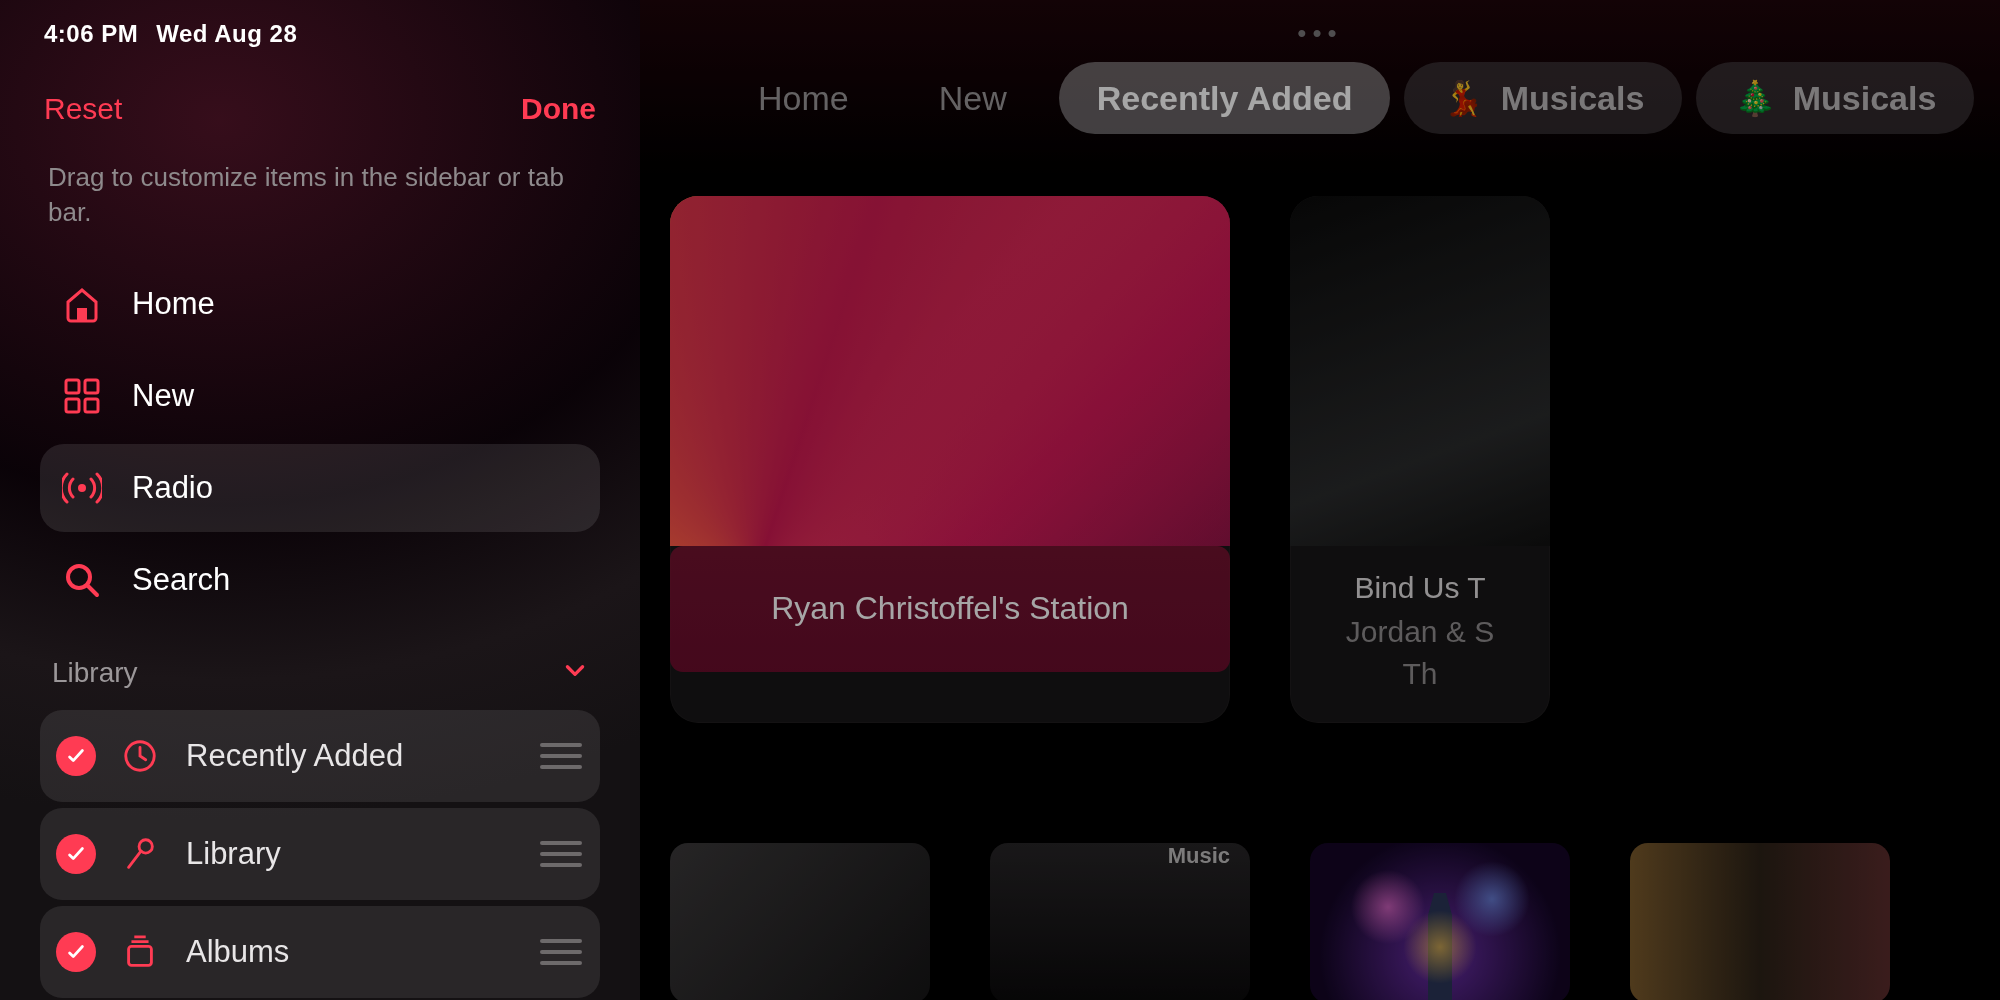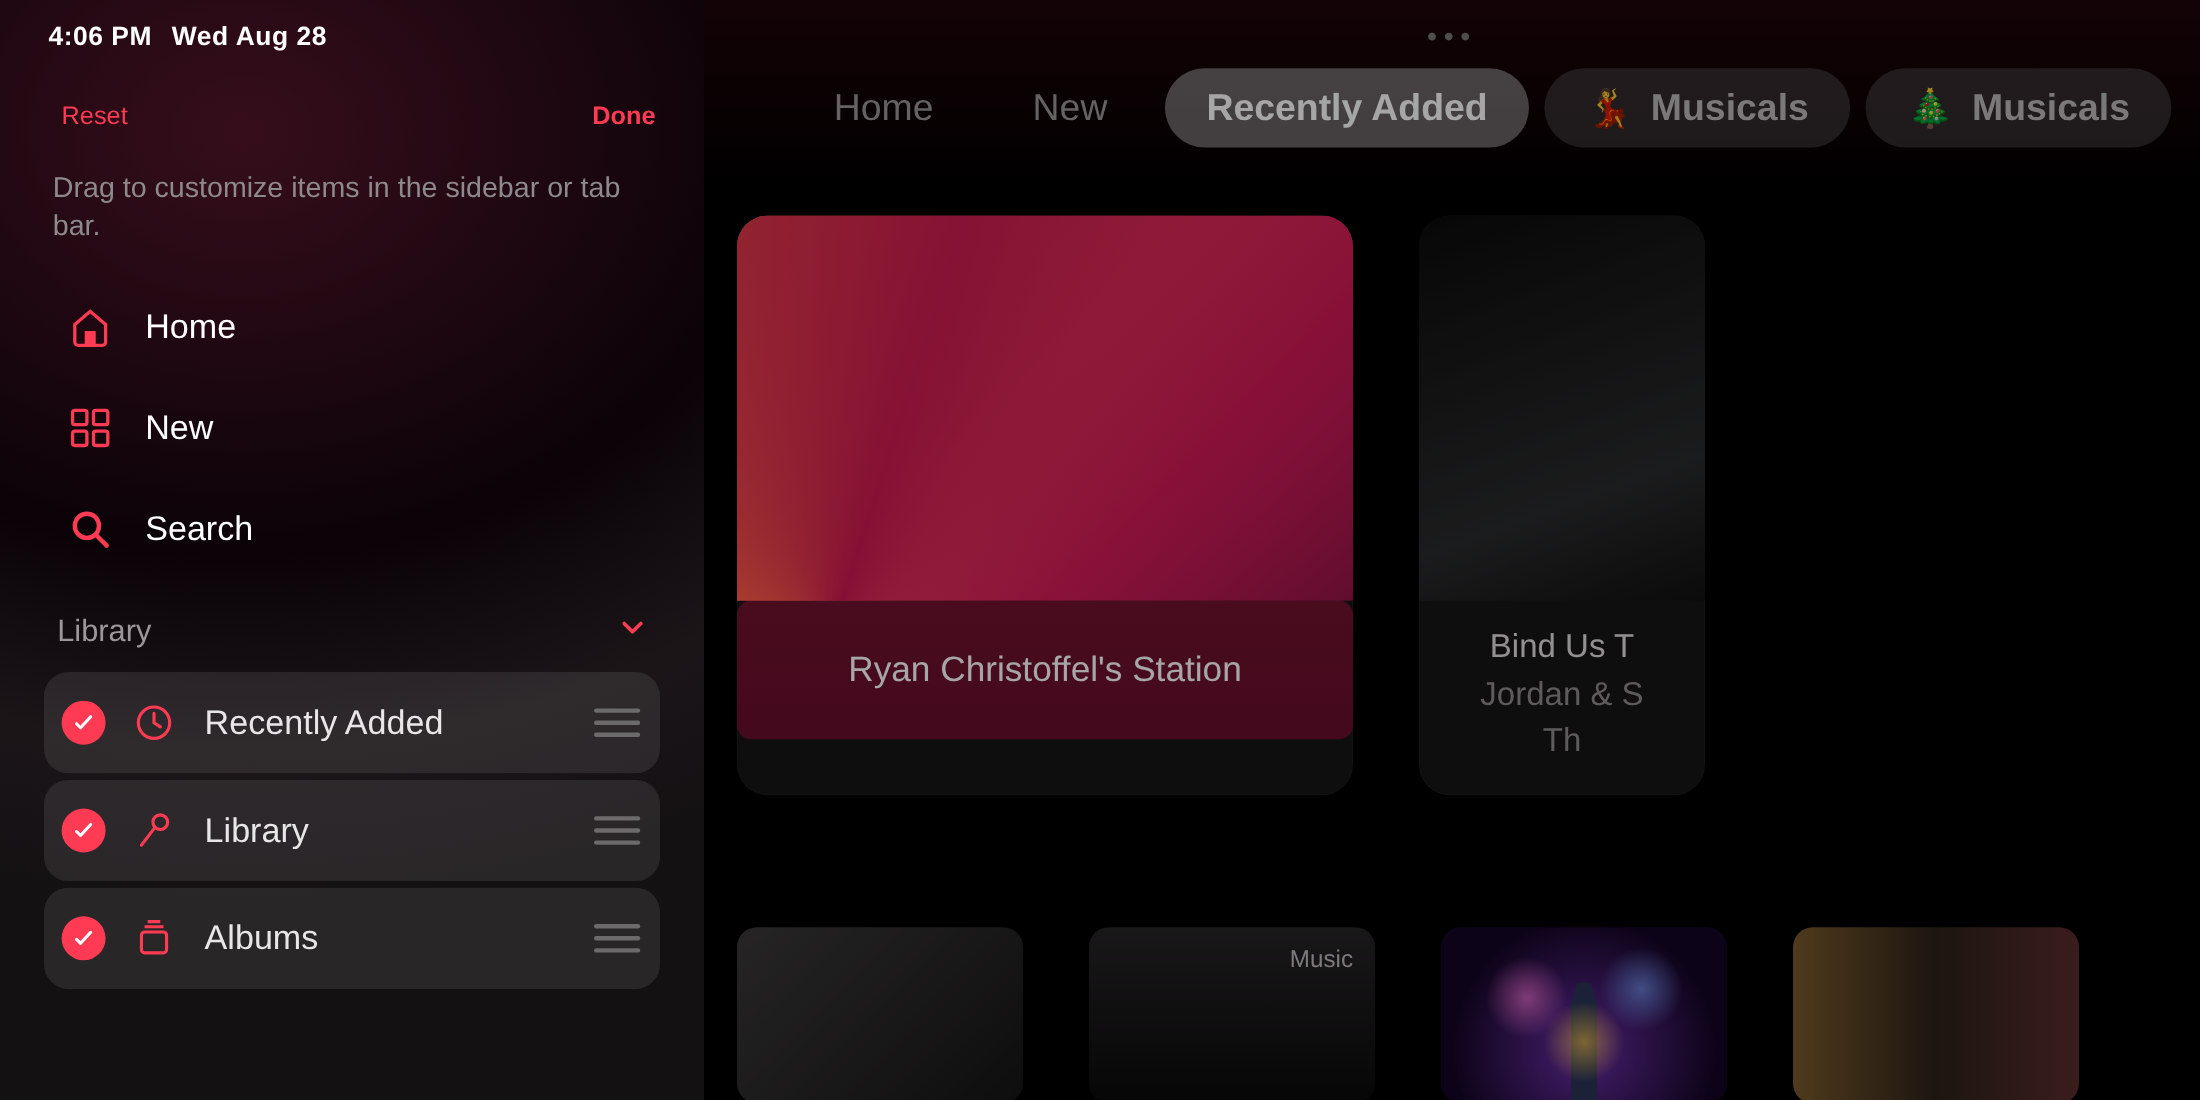--- a/index.html
+++ b/index.html
@@ -12,21 +12,21 @@
 }
 .sidebar {
   width: 640px;
   height: 100%;
   background: radial-gradient(ellipse 900px 700px at 220px 120px, rgba(120,30,60,0.45), rgba(40,10,30,0.25) 55%, #1b1518 80%, #141113 100%);
   padding: 18px 40px 0 40px;
   position: relative;
   flex-shrink: 0;
 }
 .status-bar { display:flex; align-items:center; gap:18px; font-size:24px; font-weight:600; letter-spacing:0.5px; padding:2px 0 28px 4px; }
-.sb-actions { display:flex; justify-content:space-between; align-items:flex-start; font-size:23px; font-weight:400; padding:16px 4px 32px 4px;margin-left:12px; }
+.sb-actions { display:flex; justify-content:space-between; align-items:flex-start; font-size:30px; font-weight:400; padding:16px 4px 32px 4px; }
 .sb-actions .reset { color:#ff3b53; }
 .sb-actions .done  { color:#ff3b53; font-weight:600; }
 .sb-hint { color:#8e8a8c; font-size:26px; line-height:1.35; padding:2px 8px 26px 8px; }
 .nav-item {
   display:flex; align-items:center; gap:28px;
   height:88px; padding:0 20px; margin:4px 0;
   border-radius:24px;
   font-size:31px; font-weight:500;
 }
 .nav-item.selected { background:rgba(255,255,255,0.10); }
@@ -91,21 +91,21 @@
 .card.cut .title { color:#e0dedf; }
 .art.bw { background:
   radial-gradient(circle at 50% 45%, rgba(255,255,255,0.14), transparent 55%),
   linear-gradient(to bottom, #141414 0%, #0a0a0a 60%, #000 100%);
 }
 
 .thumbs-row { display:flex; gap:60px; padding:120px 0 0 30px; }
 .thumb { width:260px; height:160px; border-radius:18px; background:#1d1b1c; position:relative; overflow:hidden; }
 .thumb.gray { background:linear-gradient(135deg,#3b393a,#161516);}
 .thumb.music { background:linear-gradient(180deg,#272527,#0b0a0b); }
-.thumb.music .badge { position:absolute; top:16px; right:20px; color:#bfbdbe; font-size:22px; font-weight:400;}
+.thumb.music .badge { position:absolute; top:0; right:20px; color:#bfbdbe; font-size:22px; font-weight:700;}
 .thumb.fw { background:radial-gradient(circle at 50% 70%, #6a2ea8, #140626 70%); }
 .thumb.fw::after{content:"";position:absolute;inset:0;background:
   radial-gradient(circle at 30% 40%, rgba(255,120,220,.7) 0, transparent 18%),
   radial-gradient(circle at 70% 35%, rgba(120,160,255,.7) 0, transparent 18%),
   radial-gradient(circle at 50% 65%, rgba(255,200,80,.7) 0, transparent 22%);}
 .thumb.castle::before{content:"";position:absolute;left:50%;bottom:0;transform:translateX(-50%);width:60px;height:110px;background:#2a3556;clip-path:polygon(40% 0,60% 0,70% 20%,70% 100%,30% 100%,30% 20%);}
 .thumb.blur { background:linear-gradient(90deg,#7a5a2c,#2c2218,#5a2c2c); filter:blur(0.3px);}
 .dim-overlay { position:absolute; inset:0; background:rgba(0,0,0,0.35); pointer-events:none; }
 </style>
 </head>
@@ -139,20 +139,29 @@
       <svg viewBox="0 0 40 40">
           <rect class="accent-stroke" stroke-width="3" x="4" y="4" width="13" height="13" rx="2"></rect>
           <rect class="accent-stroke" stroke-width="3" x="23" y="4" width="13" height="13" rx="2"></rect>
           <rect class="accent-stroke" stroke-width="3" x="4" y="23" width="13" height="13" rx="2"></rect>
           <rect class="accent-stroke" stroke-width="3" x="23" y="23" width="13" height="13" rx="2"></rect>
         </svg>
     </span>
     <span>New</span>
   </div>
 
+  <div class="nav-item selected">
+    <span class="nav-icon">
+      <svg viewBox="0 0 40 40">
+          <circle class="accent-fill" cx="20" cy="20" r="4"></circle>
+          <path class="accent-stroke" stroke-width="3" stroke-linecap="round" d="M11 11 a13 13 0 0 0 0 18 M29 11 a13 13 0 0 1 0 18 M5 6 a20 20 0 0 0 0 28 M35 6 a20 20 0 0 1 0 28"></path>
+        </svg>
+    </span>
+    <span>Radio</span>
+  </div>
 
   <div class="nav-item">
     <span class="nav-icon">
       <svg viewBox="0 0 40 40">
           <circle class="accent-stroke" stroke-width="4" cx="17" cy="17" r="11"></circle>
           <line class="accent-stroke" stroke-width="4" stroke-linecap="round" x1="26" y1="26" x2="35" y2="35"></line>
         </svg>
     </span>
     <span>Search</span>
   </div>

